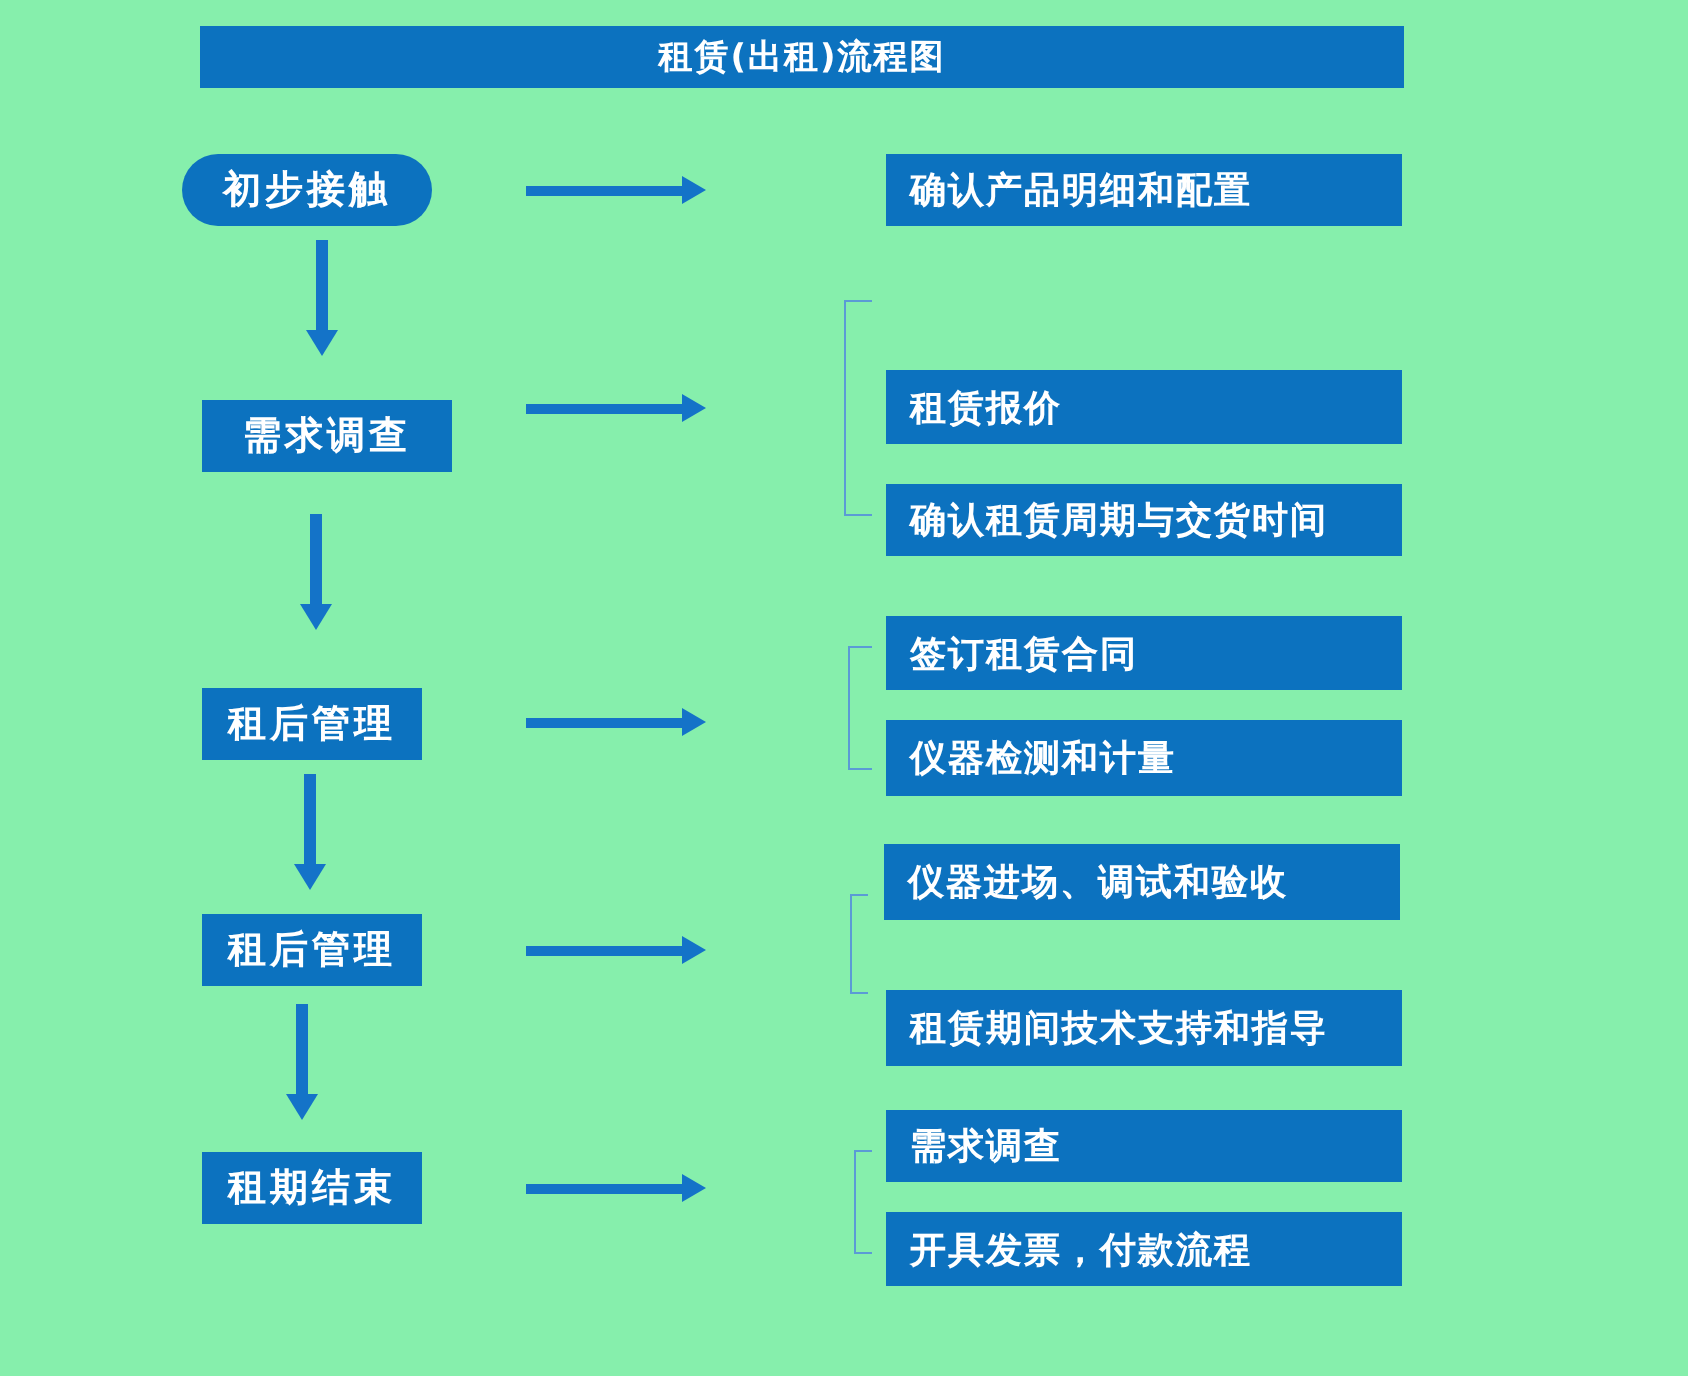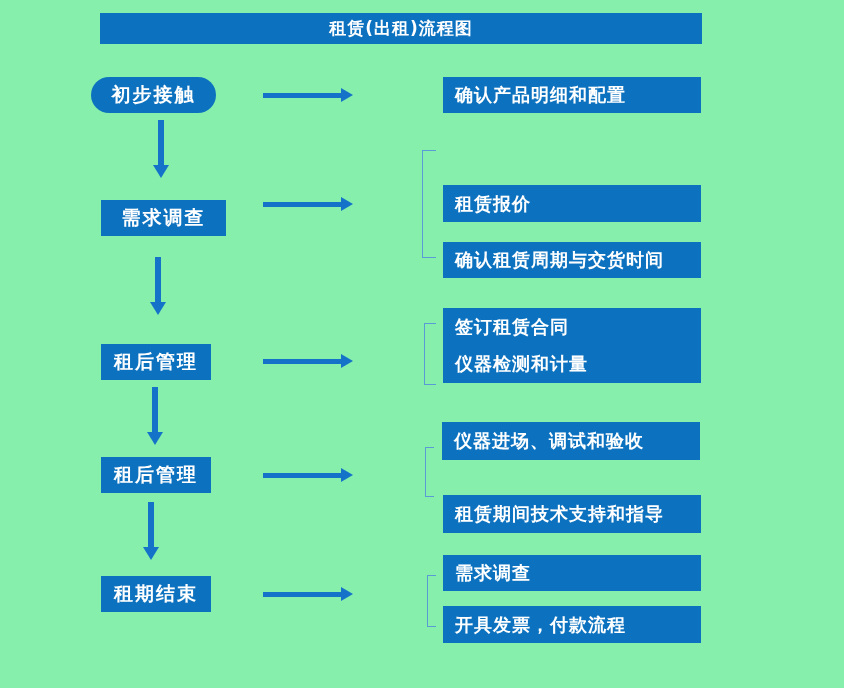--- a/index.html
+++ b/index.html
@@ -137,21 +137,21 @@
   <div class="bracket" style="left:424px; top:323px; width:12px; height:62px;"></div>
   <div class="bracket" style="left:425px; top:447px; width:9px; height:50px;"></div>
   <div class="bracket" style="left:427px; top:575px; width:9px; height:52px;"></div>
 
   <div class="box out-box" style="left:443px; top:77px; width:258px; height:36px;">确认产品明细和配置</div>
 
   <div class="box out-box" style="left:443px; top:185px; width:258px; height:37px;">租赁报价</div>
   <div class="box out-box" style="left:443px; top:242px; width:258px; height:36px;">确认租赁周期与交货时间</div>
 
   <div class="box out-box" style="left:443px; top:308px; width:258px; height:37px;">签订租赁合同</div>
-  <div class="box out-box" style="left:443px; top:345px; width:258px; height:38px;padding-left:12px;">仪器检测和计量</div>
+  <div class="box out-box" style="left:443px; top:360px; width:258px; height:38px;padding-left:12px;">仪器检测和计量</div>
 
   <div class="box out-box" style="left:442px; top:422px; width:258px; height:38px;">仪器进场、调试和验收</div>
   <div class="box out-box" style="left:443px; top:495px; width:258px; height:38px;">租赁期间技术支持和指导</div>
 
   <div class="box out-box" style="left:443px; top:555px; width:258px; height:36px;">需求调查</div>
   <div class="box out-box" style="left:443px; top:606px; width:258px; height:37px;">开具发票，付款流程</div>
 
 </div>
 
 </body></html>

